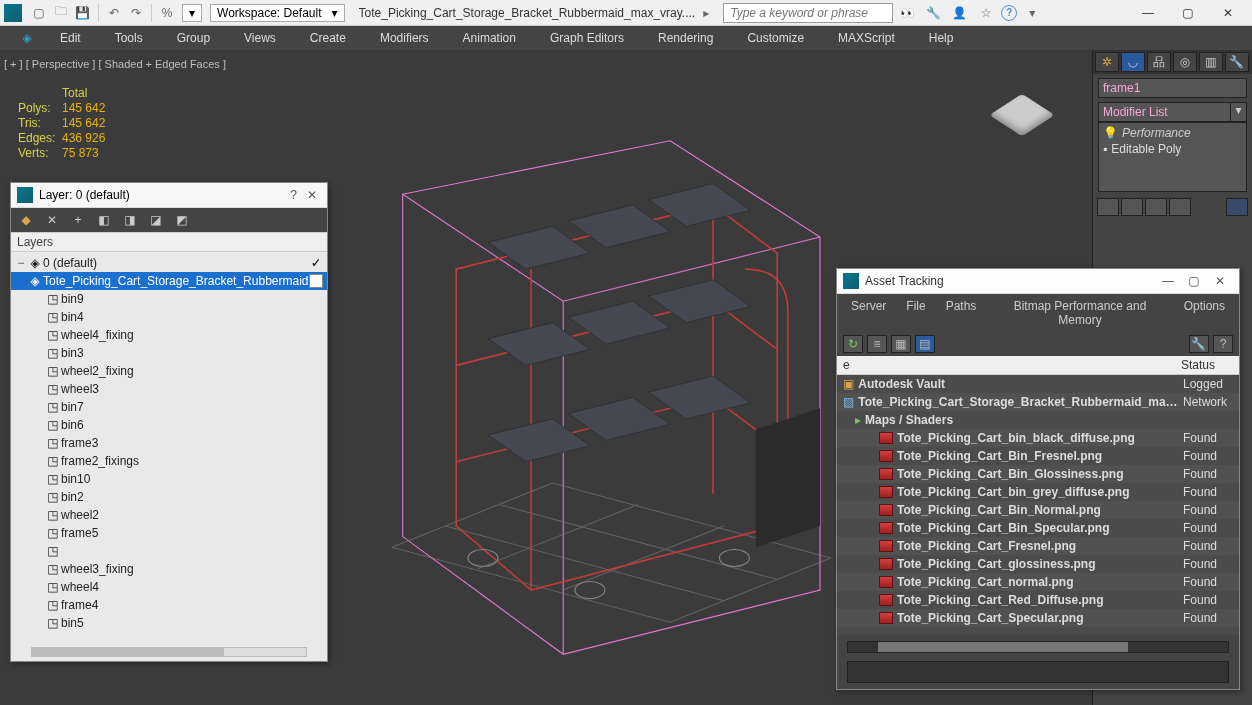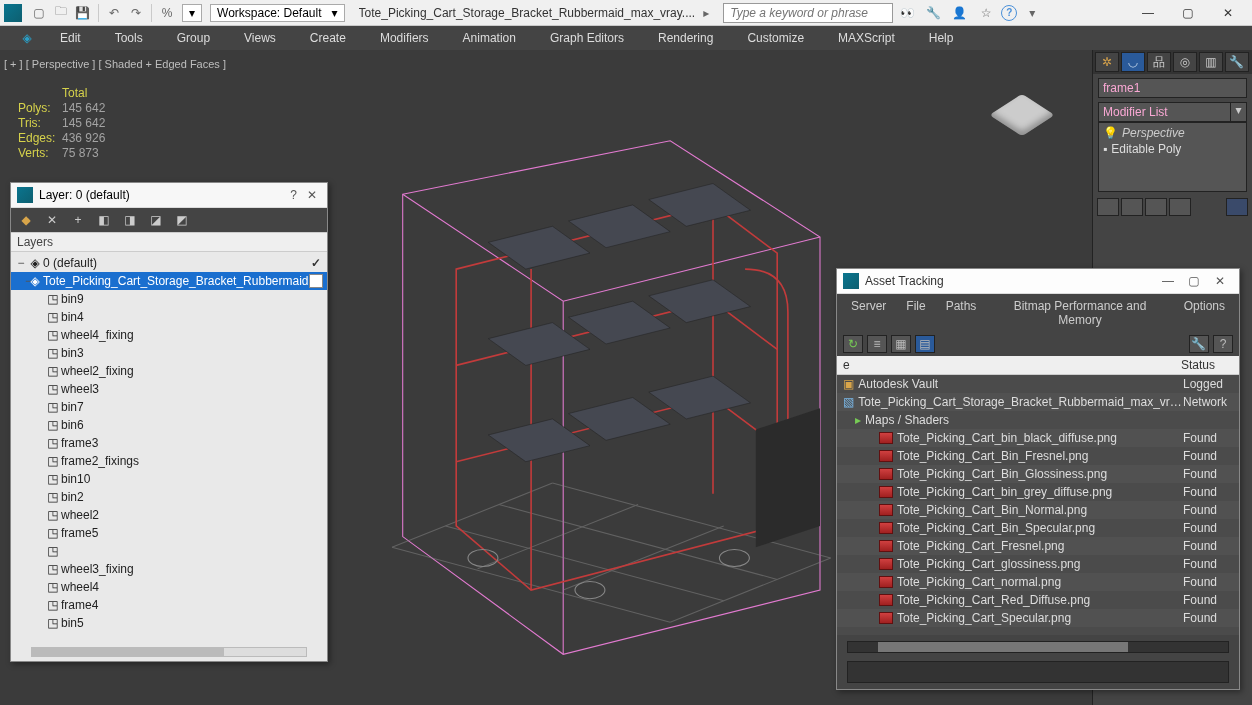--- a/index.html
+++ b/index.html
@@ -21,21 +21,21 @@
 
 
 .menubar { background: #444; height: 24px; display: flex; align-items: center; padding: 0 16px; gap: 10px; color: #ddd; }
 .menubar .menuitem { padding: 3px 12px; }
 
 
 .viewport { position: absolute; top: 50px; left: 0; right: 160px; bottom: 0; background: #3b3b3b; }
 .viewport-labels { position: absolute; top: 8px; left: 4px; color: #bfbfbf; font-size: 11px; }
 .viewport-stats { position: absolute; top: 36px; left: 18px; font-size: 11px; color: #d6d24b; line-height: 15px; }
 .viewport-stats .label { display: inline-block; width: 44px; }
-.viewport-stats .val { color: #a3a3a3; }
+.viewport-stats .val { color: #eab308; }
 .viewcube { position: absolute; top: 36px; right: 40px; width: 60px; height: 60px; }
 .viewcube .cube { width: 38px; height: 38px; background: #ccc; border-radius: 4px; transform: rotate(45deg) skew(-12deg,-12deg); margin: 10px auto; box-shadow: inset -4px -4px 6px rgba(0,0,0,0.3); }
 .scene-placeholder { position: absolute; top: 80px; left: 200px; right: 80px; bottom: 40px; display: flex; align-items: center; justify-content: center; color: #555; font-size: 11px; }
 .scene-placeholder svg { width: 100%; height: 100%; }
 
 
 .right-panel { position: absolute; top: 50px; right: 0; width: 160px; bottom: 0; background: #444; border-left: 1px solid #222; color: #ccc; }
 .cmd-tabs { display: flex; gap: 2px; padding: 2px; background: #333; }
 .cmd-tabs .tab { width: 24px; height: 20px; background: #444; display: flex; align-items: center; justify-content: center; border: 1px solid #222; }
 .rp-input { width: calc(100% - 10px); margin: 4px 5px; background: #555; border: 1px solid #222; color: #f9a8d4; padding: 2px 4px; }
@@ -82,21 +82,21 @@
 .ad-toolbar .spacer { flex: 1; }
 .ad-header { display: flex; background: #efefef; border-bottom: 1px solid #ccc; padding: 2px 6px; color: #333; font-size: 11px; }
 .ad-header .c1 { flex: 1; }
 .ad-header .c2 { width: 52px; }
 .ad-body { flex: 1; overflow: hidden; background: #4b4b4b; }
 .ad-row { display: flex; align-items: center; padding: 1px 4px; color: #ddd; font-size: 11px; height: 18px; }
 .ad-row.alt { background: #515151; }
 .ad-row .indent { display:inline-block; }
 .ad-row .ico { width: 14px; height: 12px; display: inline-block; margin-right: 4px; }
 .ad-row .ico.png { background: linear-gradient(#d04040,#a02020); border:1px solid #601010; }
-.ad-row .name { flex: 1; white-space: nowrap; overflow: hidden; text-overflow: ellipsis; }
+.ad-row .name { flex: 1; white-space: nowrap; overflow: hidden; text-overflow: ellipsis; font-weight: bold; }
 .ad-row .status { width: 52px; }
 .ad-scroll-area { padding: 6px 10px; background: #444; }
 .ad-hscroll { height: 12px; background: #333; border:1px solid #222; position: relative; }
 .ad-hscroll .thumb { position:absolute; left:30px; width:250px; top:0; bottom:0; background:#777; }
 .ad-status { margin-top: 8px; height: 22px; background: #333; border:1px solid #222; }
 
 svg .wire { stroke: #888; stroke-width: 1; fill: none; }
 svg .red { stroke: #c23b3b; stroke-width: 1.5; fill: none; }
 svg .pink { stroke: #e27ad0; stroke-width: 1; fill: none; }
 svg .dark { fill: #2b2b2b; }
@@ -215,21 +215,21 @@
     <div class="tab">🔧</div>
   </div>
   <input class="rp-input" value="frame1" style="">
   <div style="display:flex; margin:0 5px;">
     <div class="rp-input" style="flex:1; margin:0;"><span>Modifier List</span></div>
     <div style="width:16px; background:#555; border:1px solid #222; border-left:none; text-align:center; color:#ccc;">▾</div>
   </div>
   <div class="rp-list">
     <div class="row">
         <span>💡</span>
-        <em>Perspective</em>
+        <em>Performance</em>
       </div>
     <div class="row">
         <span>▪</span>
         <span>Editable Poly</span>
       </div>
   </div>
   <div class="rp-bottom-icons">
     <div class="ic"></div>
     <div class="ic"></div>
     <div class="ic"></div>

